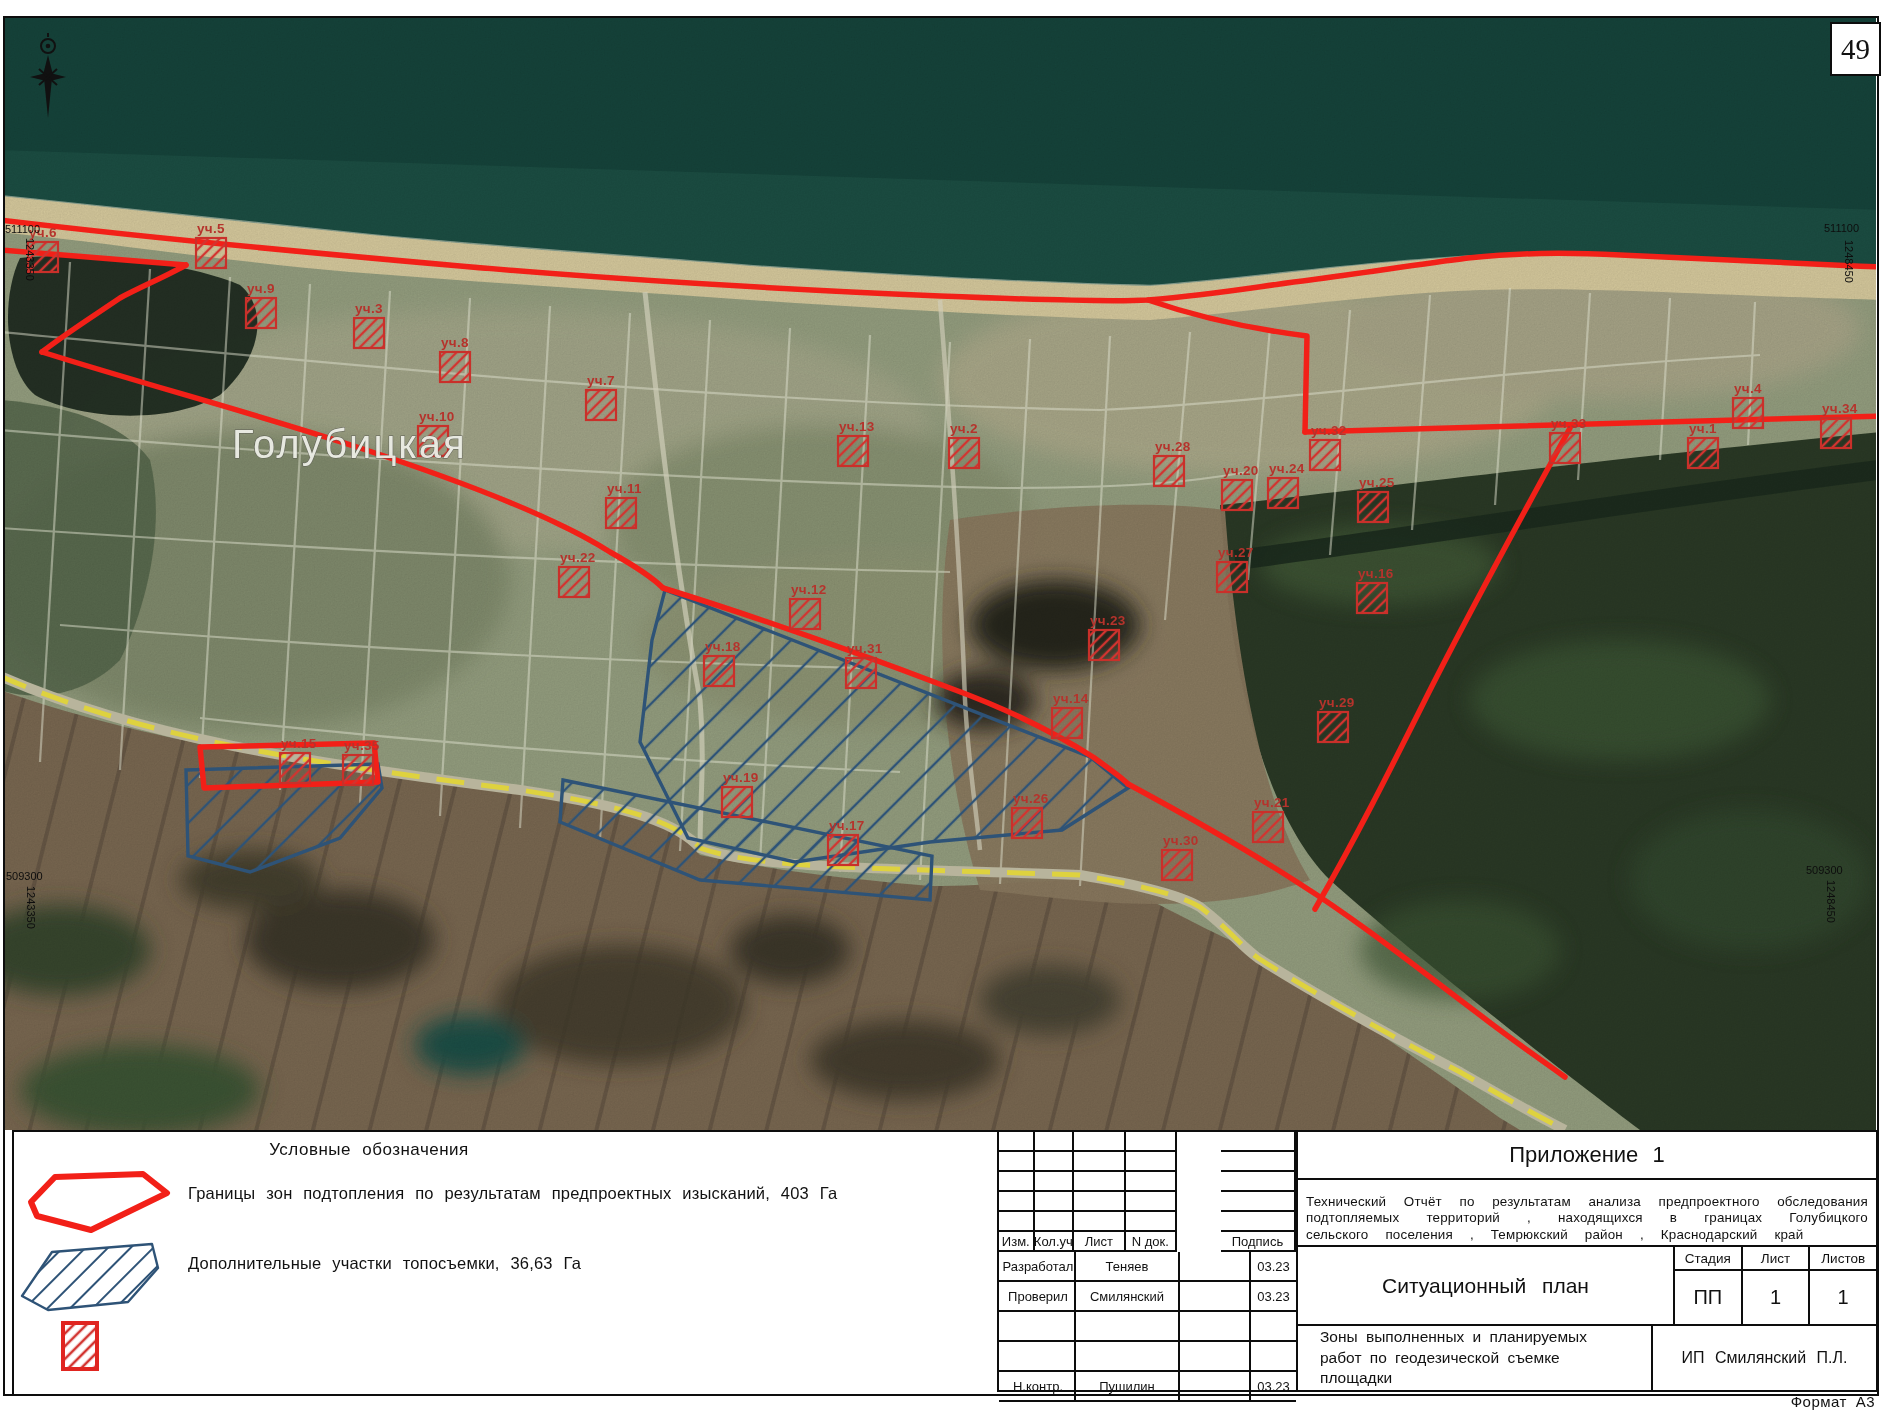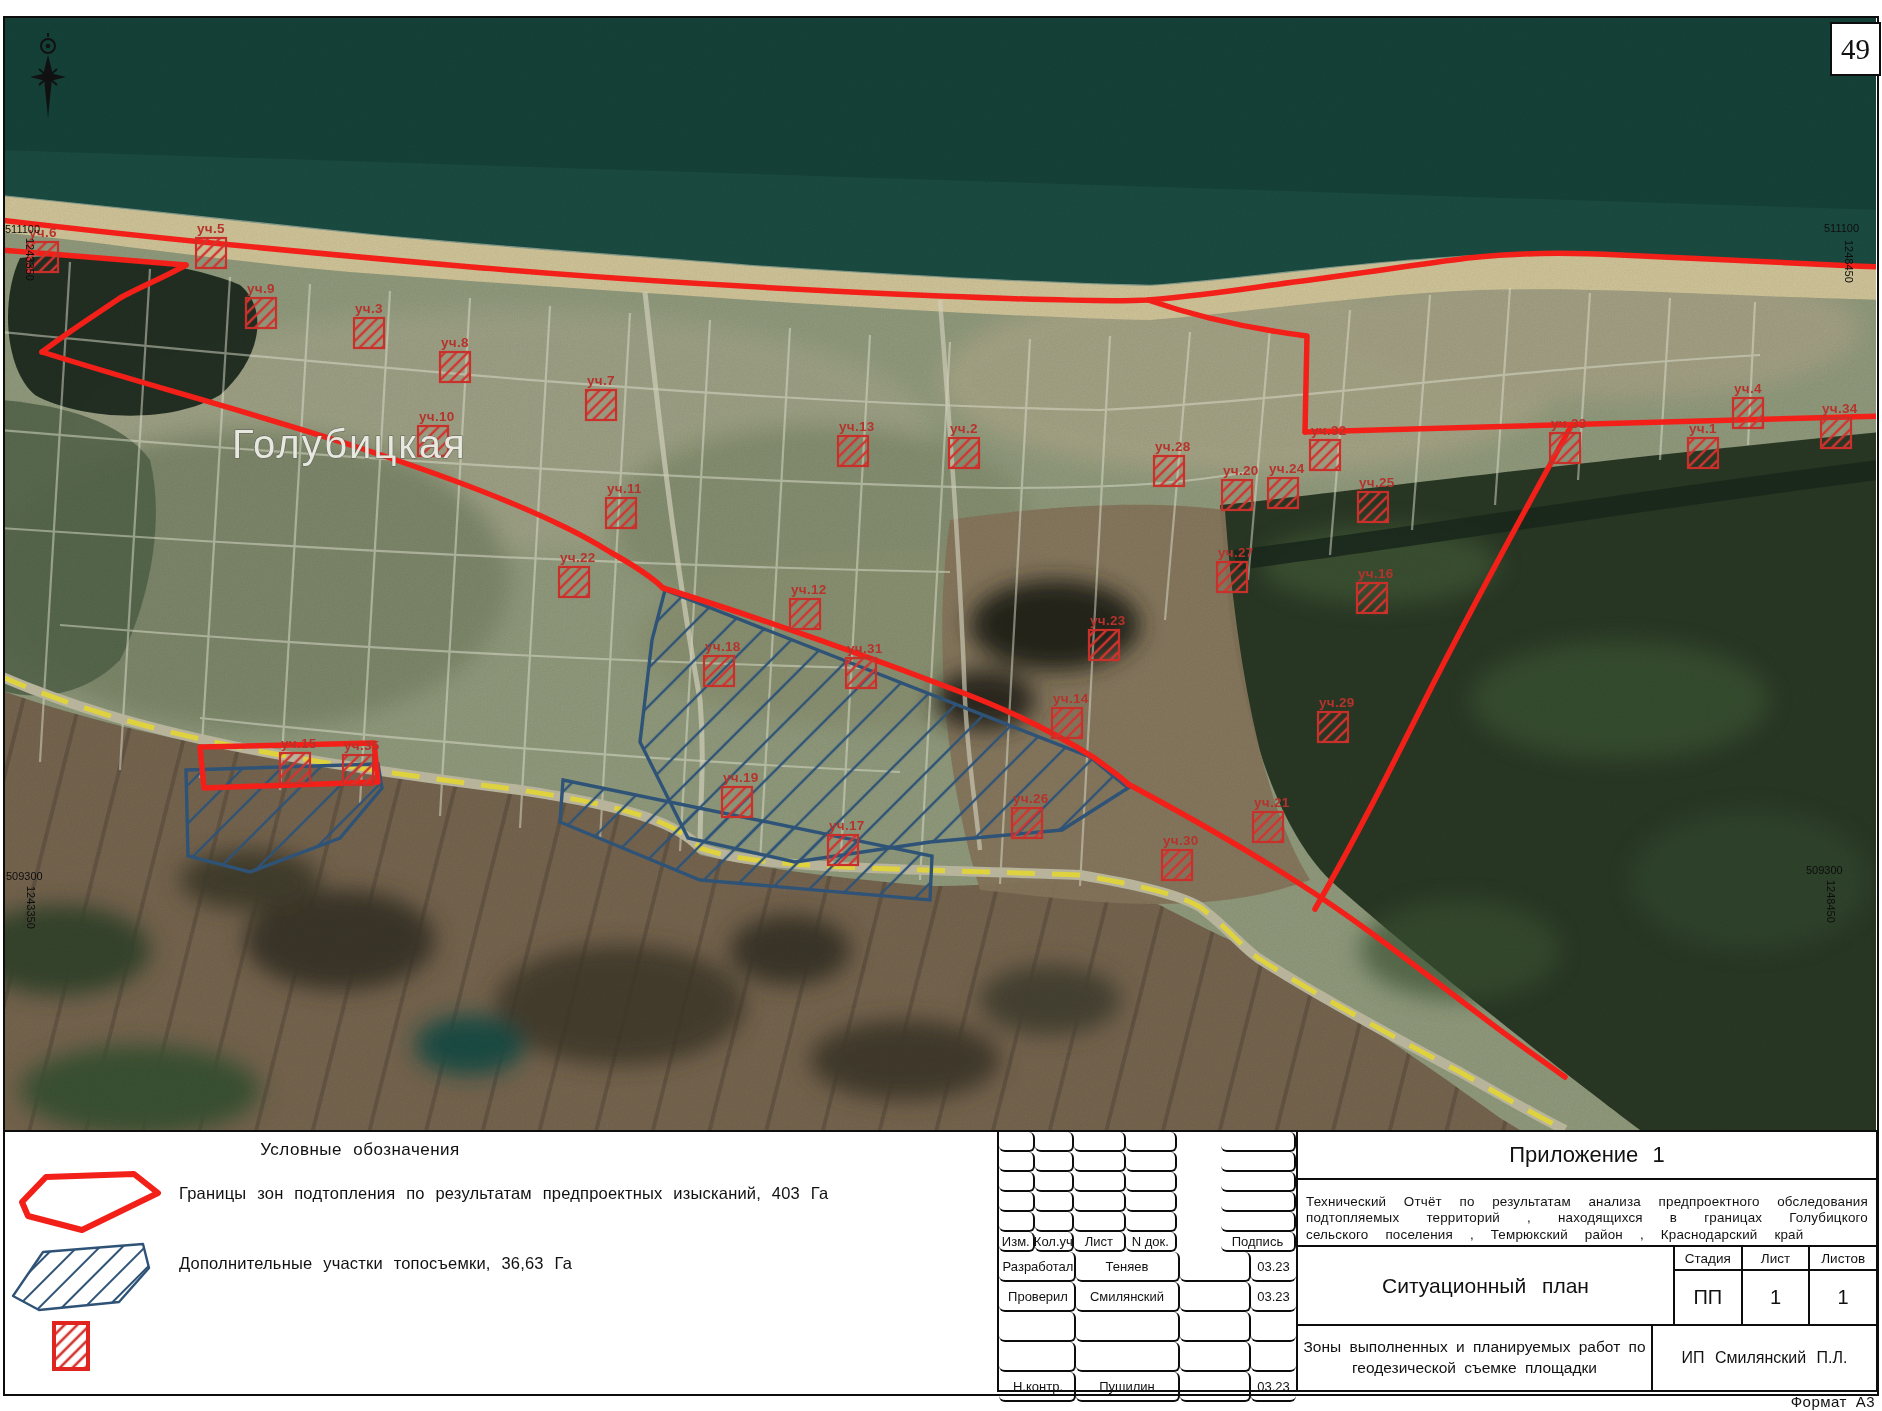--- a/index.html
+++ b/index.html
@@ -5,48 +5,48 @@
   html,body{margin:0;padding:0;background:#ffffff;}
   body{font-family:"Liberation Sans", sans-serif; color:#111;}
   .page{position:relative;width:1882px;height:1411px;background:#fff;overflow:hidden;}
   svg text{font-family:"Liberation Sans", sans-serif;}
   .frame{position:absolute;left:3px;top:16px;width:1872px;height:1376px;border:2.5px solid #0d0d0d;pointer-events:none;z-index:30;}
   .pagenum{position:absolute;left:1830px;top:22px;width:47px;height:50px;background:#fff;border:2px solid #0d0d0d;z-index:40;display:flex;align-items:center;justify-content:center;font-family:"Liberation Serif", serif;font-size:29px;}
   .format{position:absolute;left:1730px;top:1393px;width:145px;text-align:right;font-size:15px;letter-spacing:.5px;z-index:40;word-spacing:4px;}
 
   
   .band{position:absolute;left:3px;top:1130px;width:1875px;height:262px;background:#fff;z-index:20;}
-  .legend{position:absolute;left:0;top:0;width:996px;height:262px;border:2px solid #0d0d0d;border-right:none;padding-left:44px;}
+  .legend{position:absolute;left:9px;top:0;width:996px;height:262px;border:2px solid #0d0d0d;border-right:none;padding-left:44px;}
   .legend-title{position:absolute;left:180px;top:8px;width:350px;text-align:center;font-size:17px;letter-spacing:.5px;word-spacing:6px;}
   .lg-icon{position:absolute;}
   .lg-text{position:absolute;left:174px;font-size:16.5px;letter-spacing:.2px;word-spacing:6px;white-space:nowrap;}
 
   
   .tb{position:absolute;left:994px;top:0px;width:881px;height:262px;}
   .sigtable{position:absolute;left:0;top:0;width:301px;height:262px;border:2px solid #0d0d0d;box-sizing:border-box;display:flex;flex-direction:column;}
   .sigtable .tr{display:flex;flex:0 0 auto;}
-  .sigtable .td{border-right:2px solid #0d0d0d;border-bottom:2px solid #0d0d0d;box-sizing:border-box;overflow:hidden;font-size:13px;display:flex;align-items:center;justify-content:center;white-space:nowrap;border-radius:6px;}
+  .sigtable .td{border-right:2px solid #0d0d0d;border-bottom:2px solid #0d0d0d;box-sizing:border-box;overflow:hidden;font-size:13px;display:flex;align-items:center;justify-content:center;white-space:nowrap;}
   .sigtable .td:last-child{border-right:none;}
   .h20{height:20px;} .h22{height:30px;}
   .c1{width:36px;} .c2{width:40px;} .c3{width:52px;} .c4{width:52px;} .c5{width:76px;margin-left:44px;} .c6{flex:1;}
   .m1{width:77px;justify-content:flex-start;padding-left:3px;} .m2{width:104px;} .m3{width:71px;} .m4{flex:1;}
   .tbright{position:absolute;left:301px;top:0;width:580px;height:262px;border:2px solid #0d0d0d;border-left:none;box-sizing:border-box;display:flex;flex-direction:column;}
   .tb-appendix{flex:0 0 46px;border-bottom:2px solid #0d0d0d;display:flex;align-items:center;justify-content:center;font-size:22px;word-spacing:8px;}
   .tb-desc{flex:0 0 67px;border-bottom:2px solid #0d0d0d;font-size:13.4px;line-height:1.22;padding:14px 8px 0 8px;text-align:justify;word-spacing:13px;letter-spacing:.2px;box-sizing:border-box;}
   .tb-mid{flex:0 0 77px;display:flex;border-bottom:2px solid #0d0d0d;}
   .tb-sit{width:377px;border-right:2px solid #0d0d0d;display:flex;align-items:center;justify-content:center;font-size:21px;word-spacing:10px;box-sizing:border-box;}
   .tb-slv{flex:1;display:flex;flex-direction:column;}
   .tb-slv .hd{flex:0 0 22px;display:flex;border-bottom:2px solid #0d0d0d;}
   .tb-slv .vl{flex:1;display:flex;border-radius:20px;}
   .tb-slv .cell{flex:1;border-right:2px solid #0d0d0d;display:flex;align-items:center;justify-content:center;box-sizing:border-box;}
   .tb-slv .cell:last-child{border-right:none;}
   .tb-slv .hd .cell{font-size:13.5px;}
   .tb-slv .vl .cell{font-size:20px;}
   .tb-bot{flex:1;display:flex;}
-  .tb-zone{width:355px;border-right:2px solid #0d0d0d;display:flex;align-items:center;justify-content:center;text-align:center;font-size:15.5px;line-height:1.35;padding:0 4px;word-spacing:4px;box-sizing:border-box;}
+  .tb-zone{width:355px;border-right:2px solid #0d0d0d;display:flex;align-items:center;justify-content:center;font-size:15.5px;line-height:1.35;padding:0 22px;word-spacing:4px;box-sizing:border-box;}
   .tb-comp{flex:1;display:flex;align-items:center;justify-content:center;font-size:16px;word-spacing:6px;}
 </style>
 </head>
 <body>
 
 <div class="page">
 
   <svg id="map" width="1882" height="1130" viewBox="0 0 1882 1130" style="position:absolute;left:0;top:0;z-index:5;">
     <defs>
       <clipPath id="mapclip">

